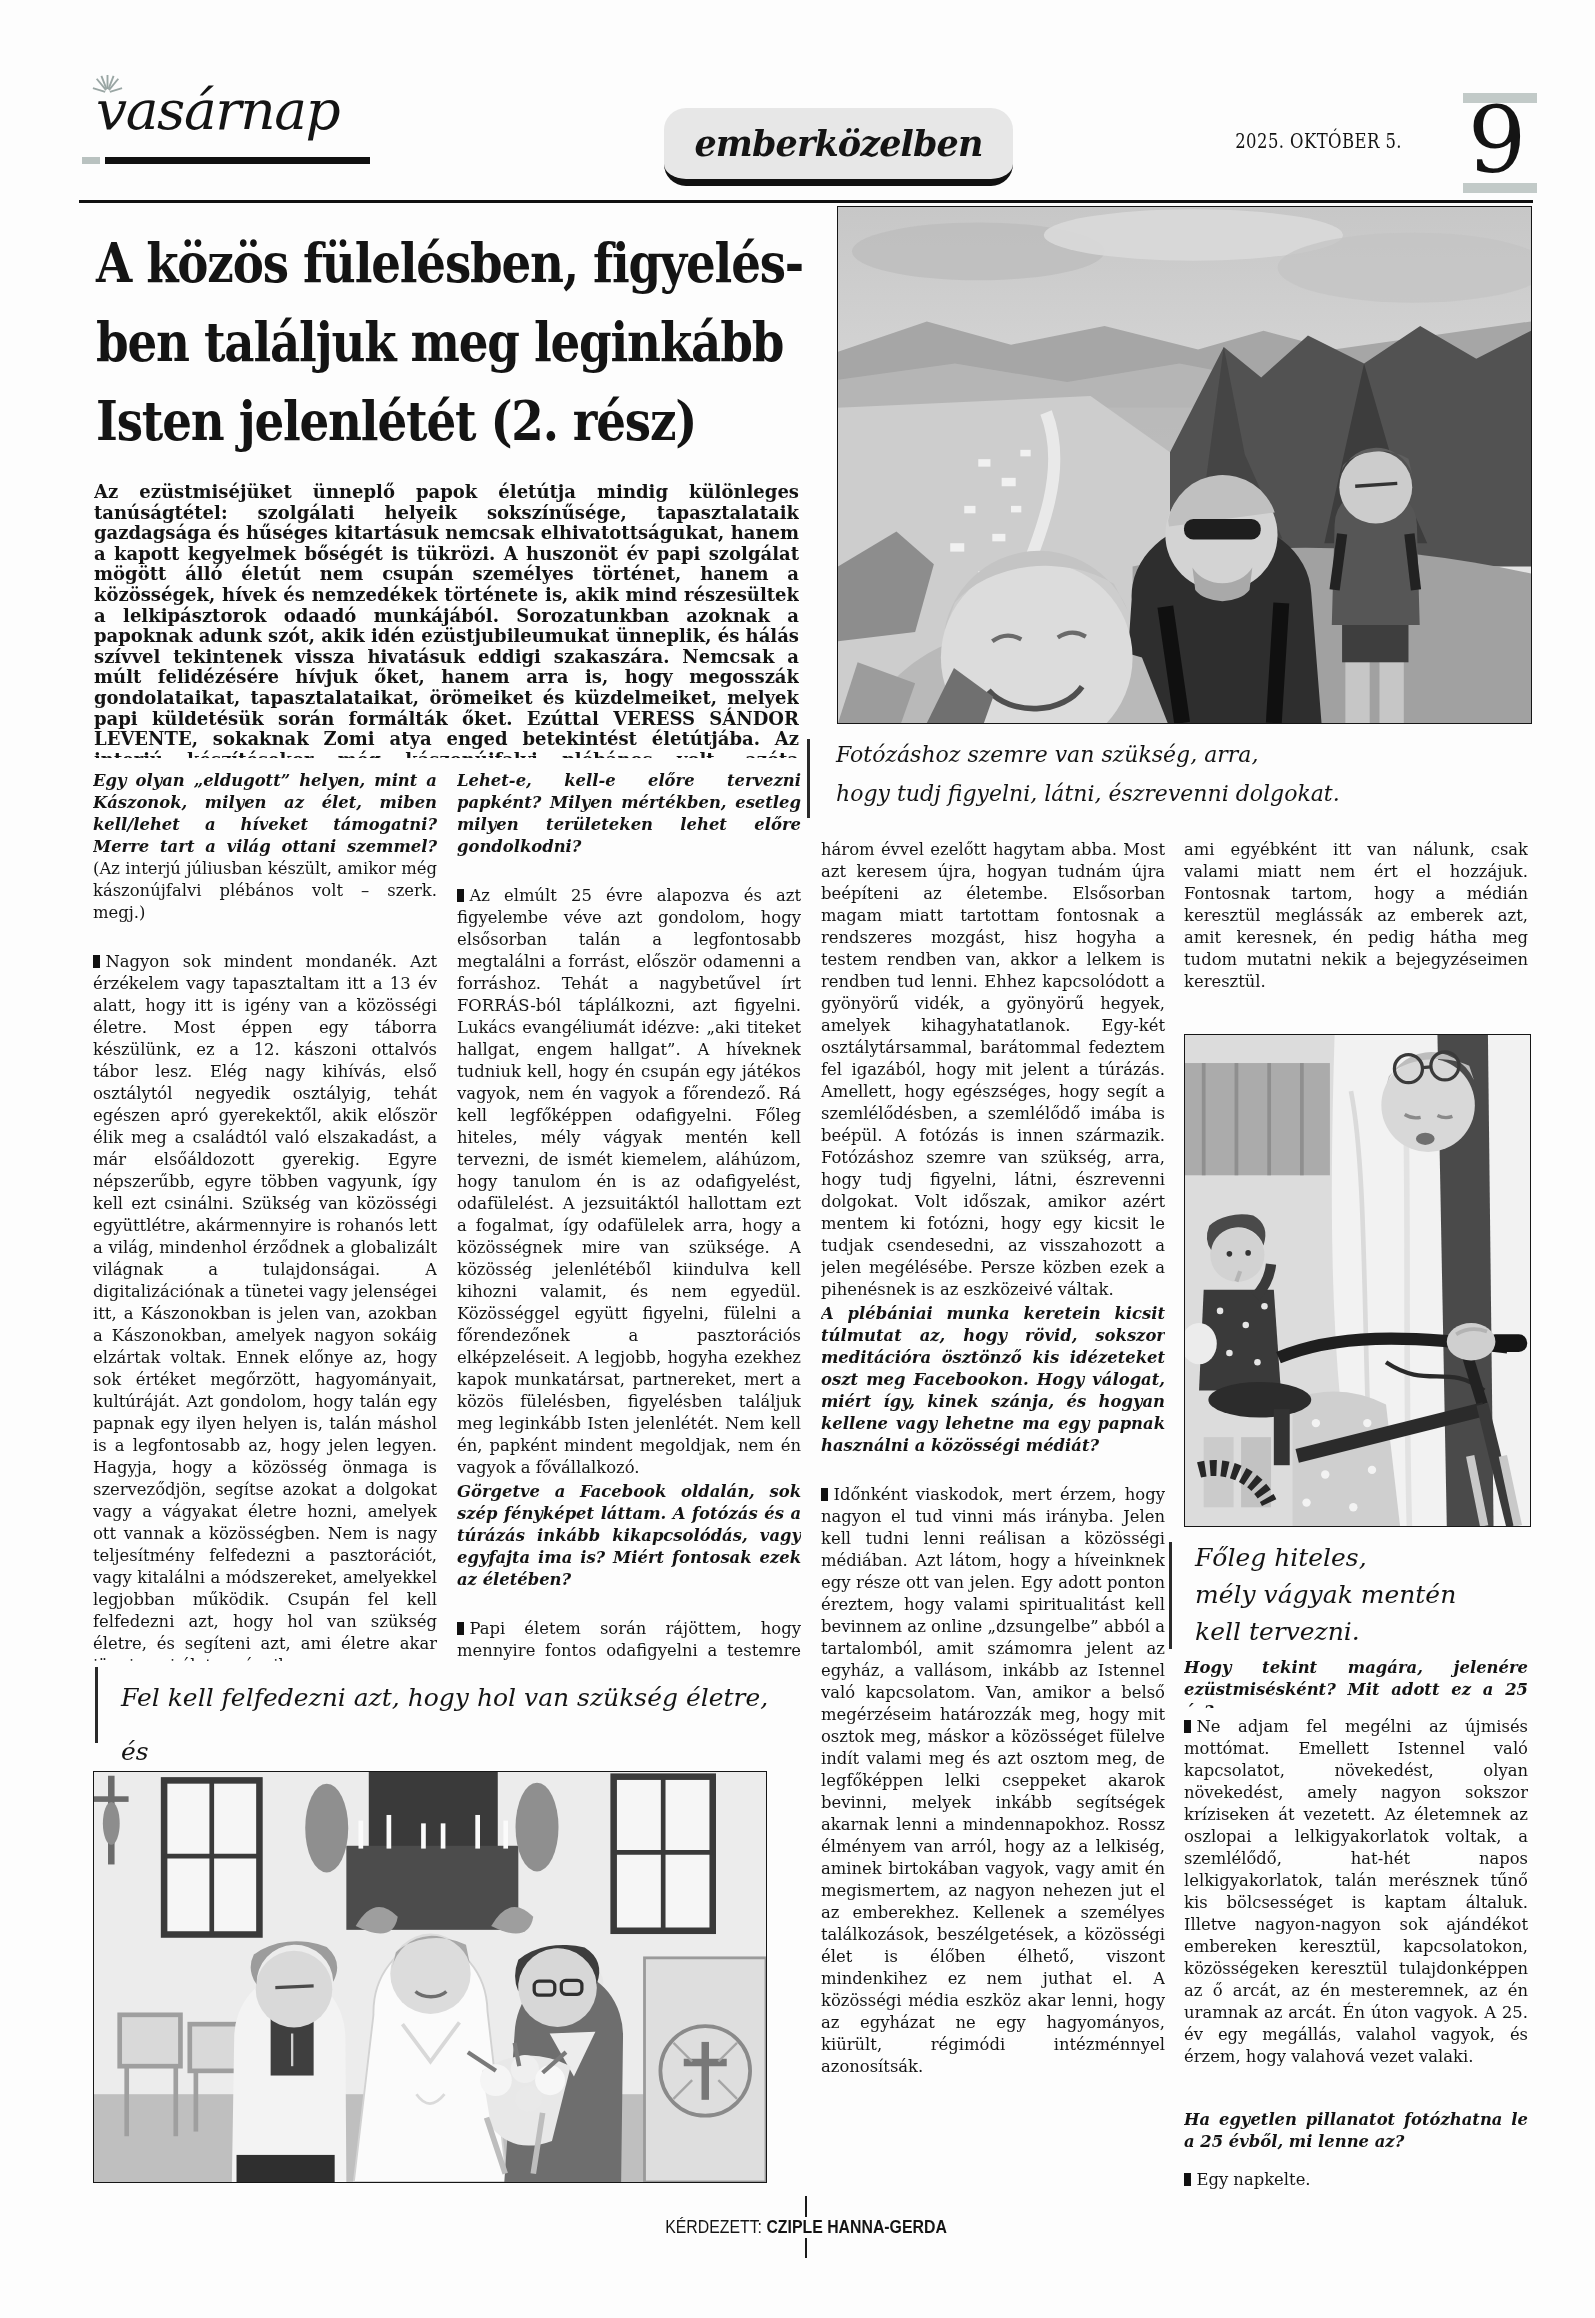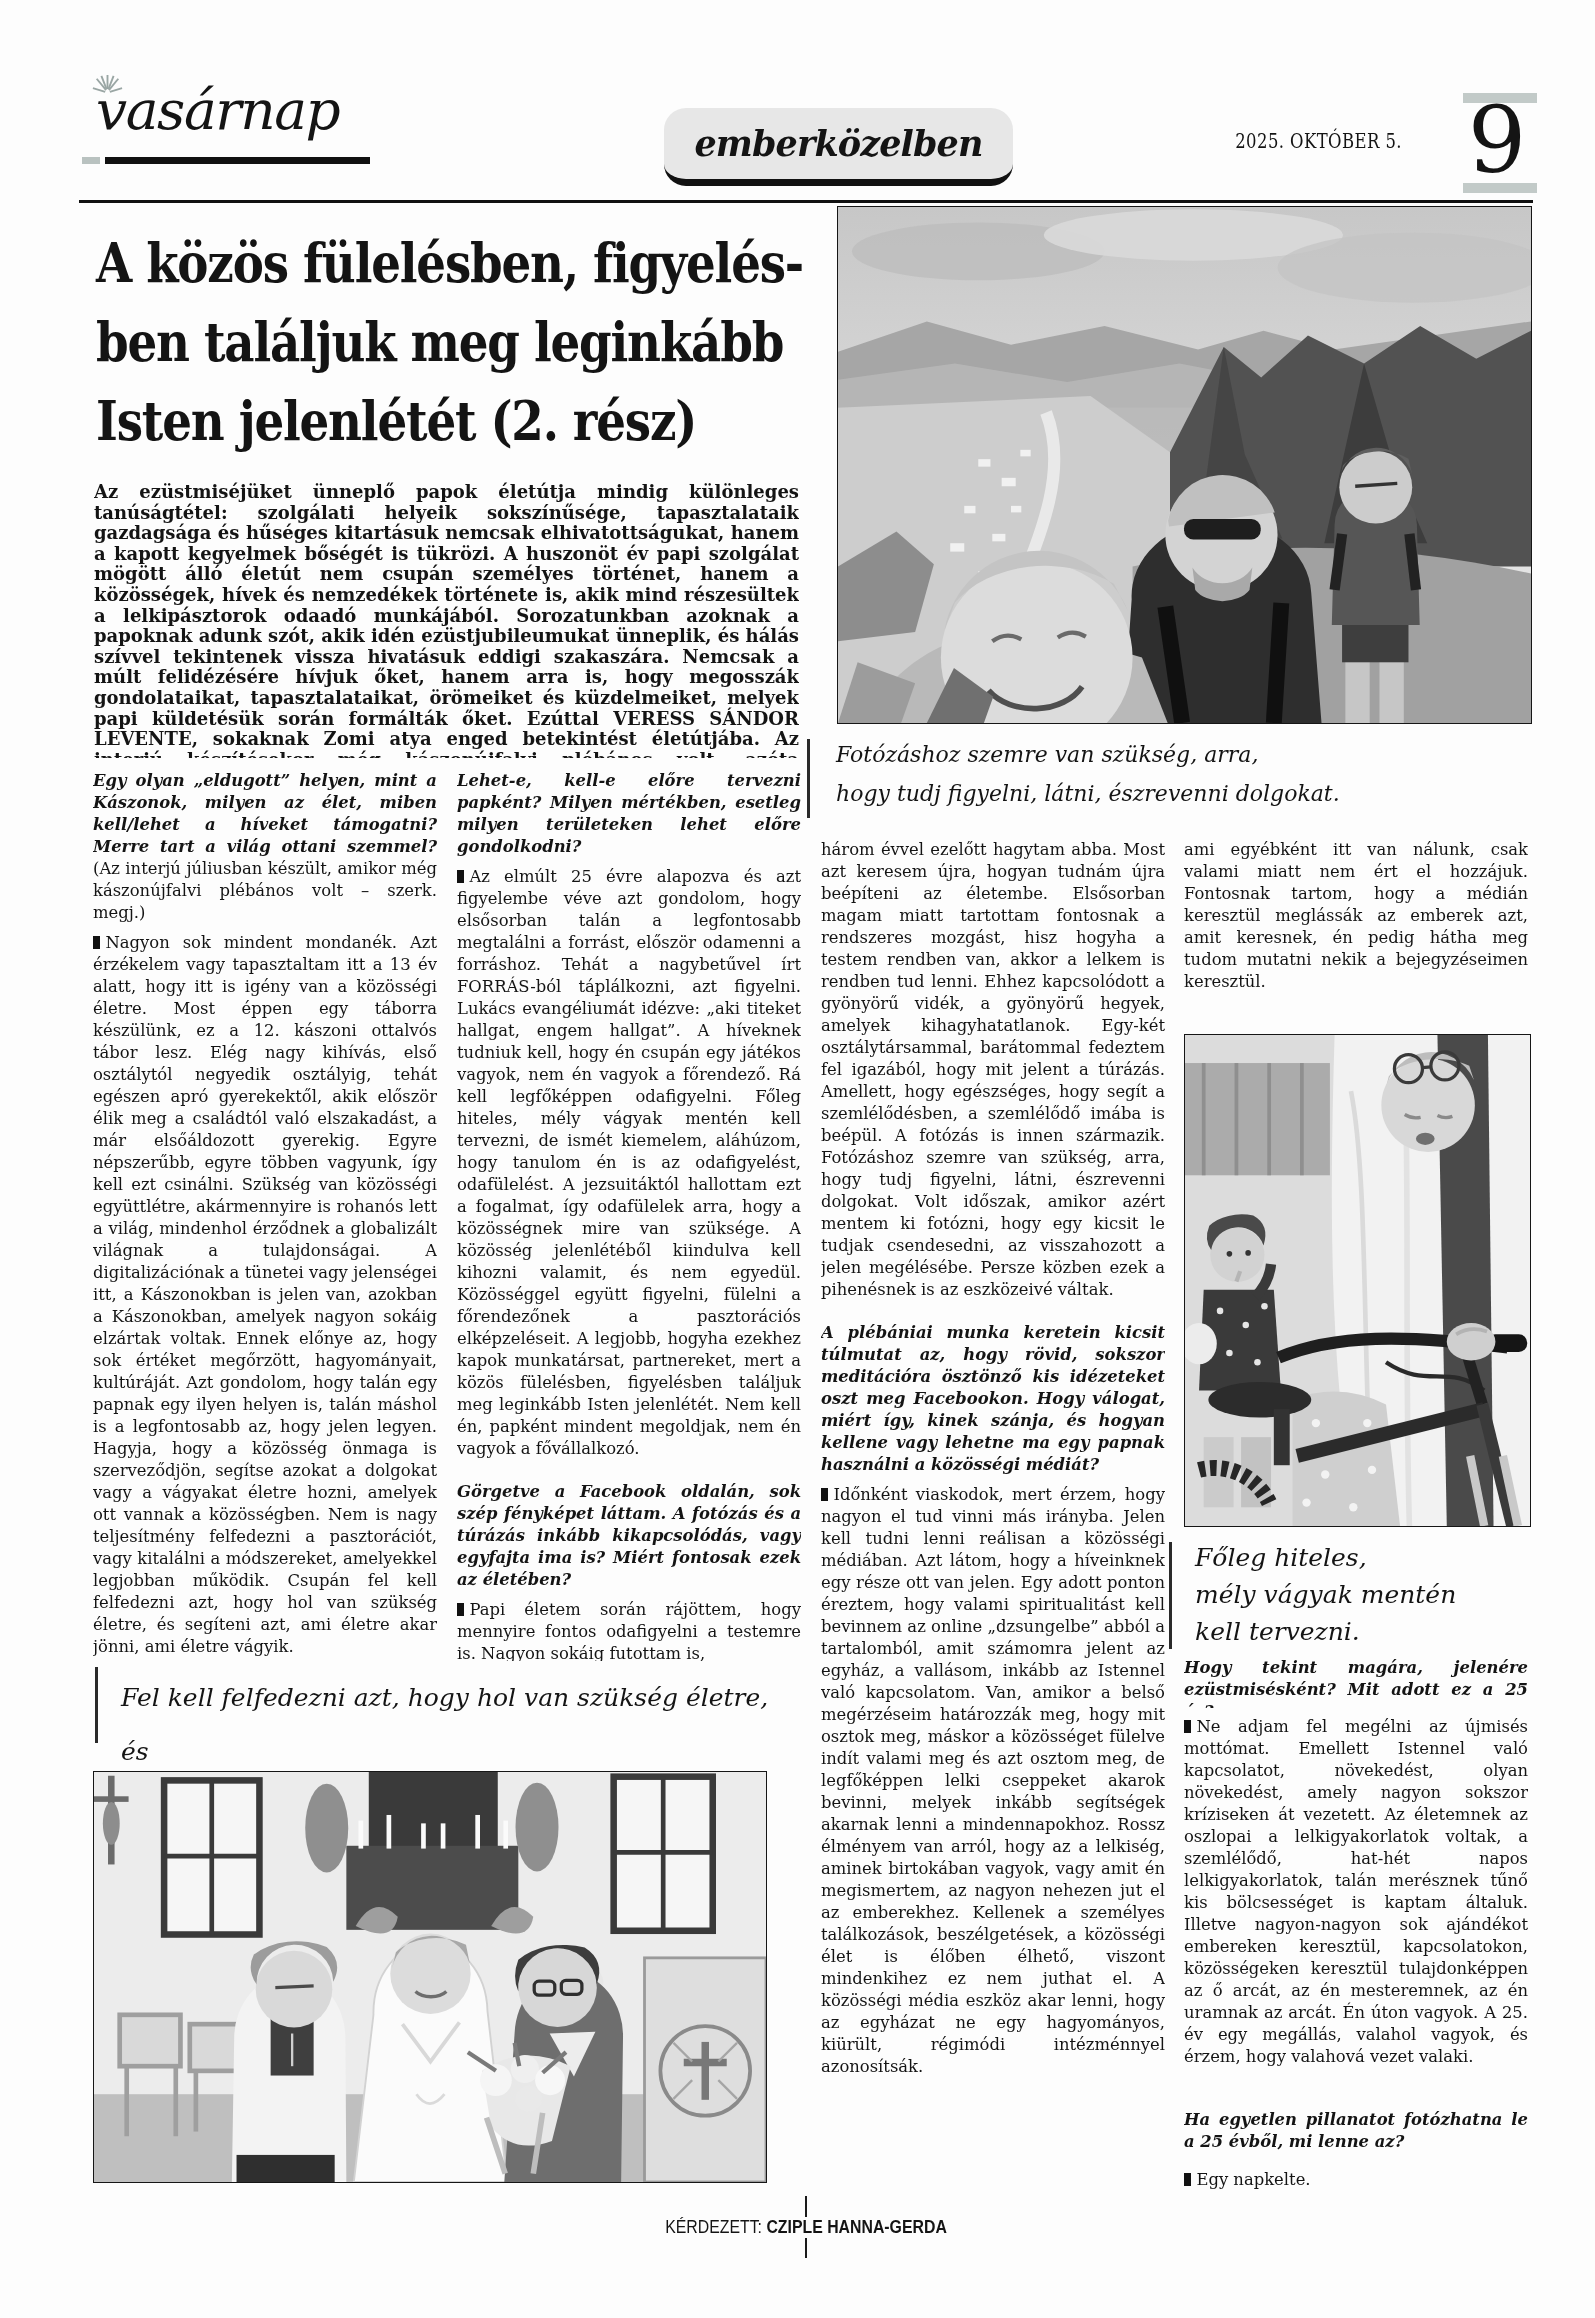--- a/index.html
+++ b/index.html
@@ -48,22 +48,22 @@
   .col-1{left:93px;top:770px;height:891px;}
   .col-2{left:457px;top:770px;height:891px;}
   .col-3{left:821px;top:839px;height:1341px;}
   .col-4a{left:1184px;top:839px;height:187px;}
   .col-4q1{left:1184px;top:1657px;height:51px;}
   .col-4a1{left:1184px;top:1716px;height:379px;}
   .col-4q2{left:1184px;top:2109px;height:51px;}
   .col-4a2{left:1184px;top:2169px;height:33px;}
   .q{font-weight:700;font-style:italic;}
   .q .note{font-weight:400;font-style:normal;}
-  .ablock{margin-top:8px;}
-  .qblock{margin-top:21px;font-style:italic;}
+  .ablock{margin-top:27px;}
+  .qblock{margin-top:2px;font-style:italic;}
   .indent{text-indent:1.4em;}
   .qm{display:inline-block;width:0.42em;height:0.82em;background:#111;margin-right:0.34em;vertical-align:-0.06em;}
 
   
   .footer{position:absolute;left:79px;top:2196px;width:1454px;height:23.4px;display:flex;align-items:center;flex-direction:column;}
   .f-rule{height:2.8px;background:#1a1a1a;flex:1 1 auto;}
   .f-rule.short{flex:0 0 24px;}
   .f-tick{width:2.3px;height:20.6px;background:#1a1a1a;margin:0 8.4px;flex:0 0 auto;}
   .f-text{font-family:"Liberation Sans", sans-serif;font-size:18px;letter-spacing:0;white-space:nowrap;transform:scaleX(.88);transform-origin:50% 50%;}
   .f-text .name{font-weight:700;}

